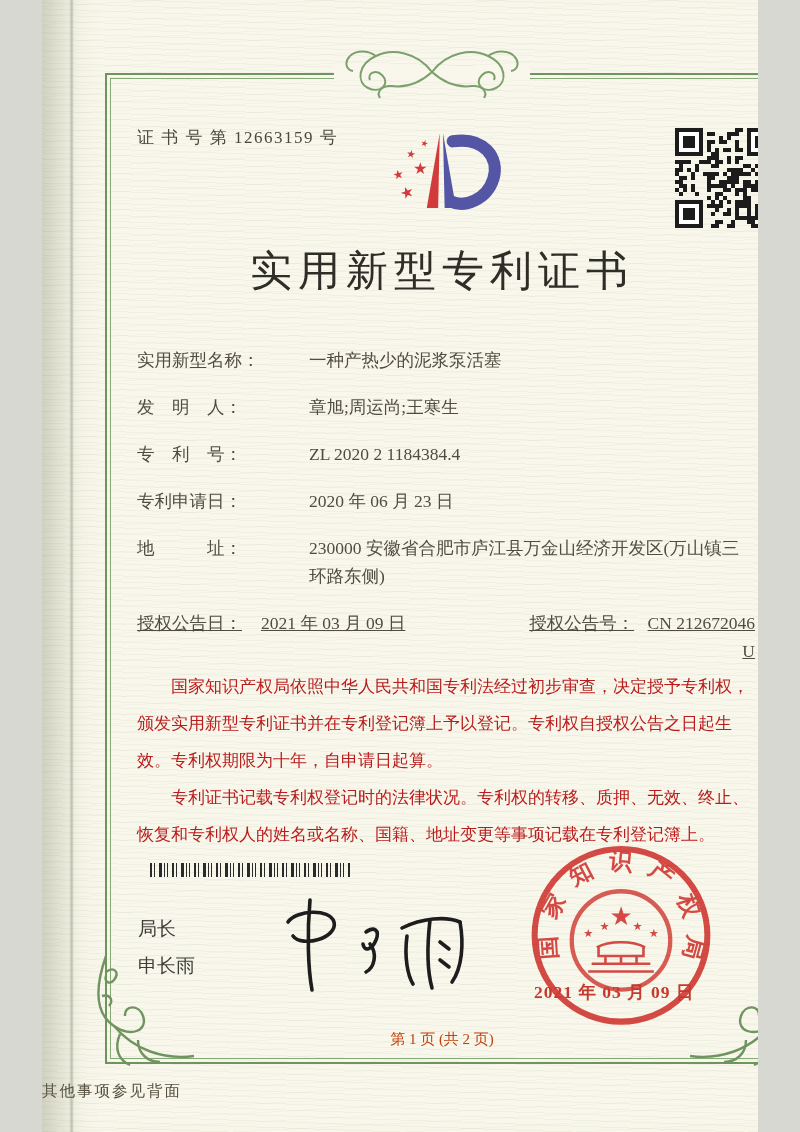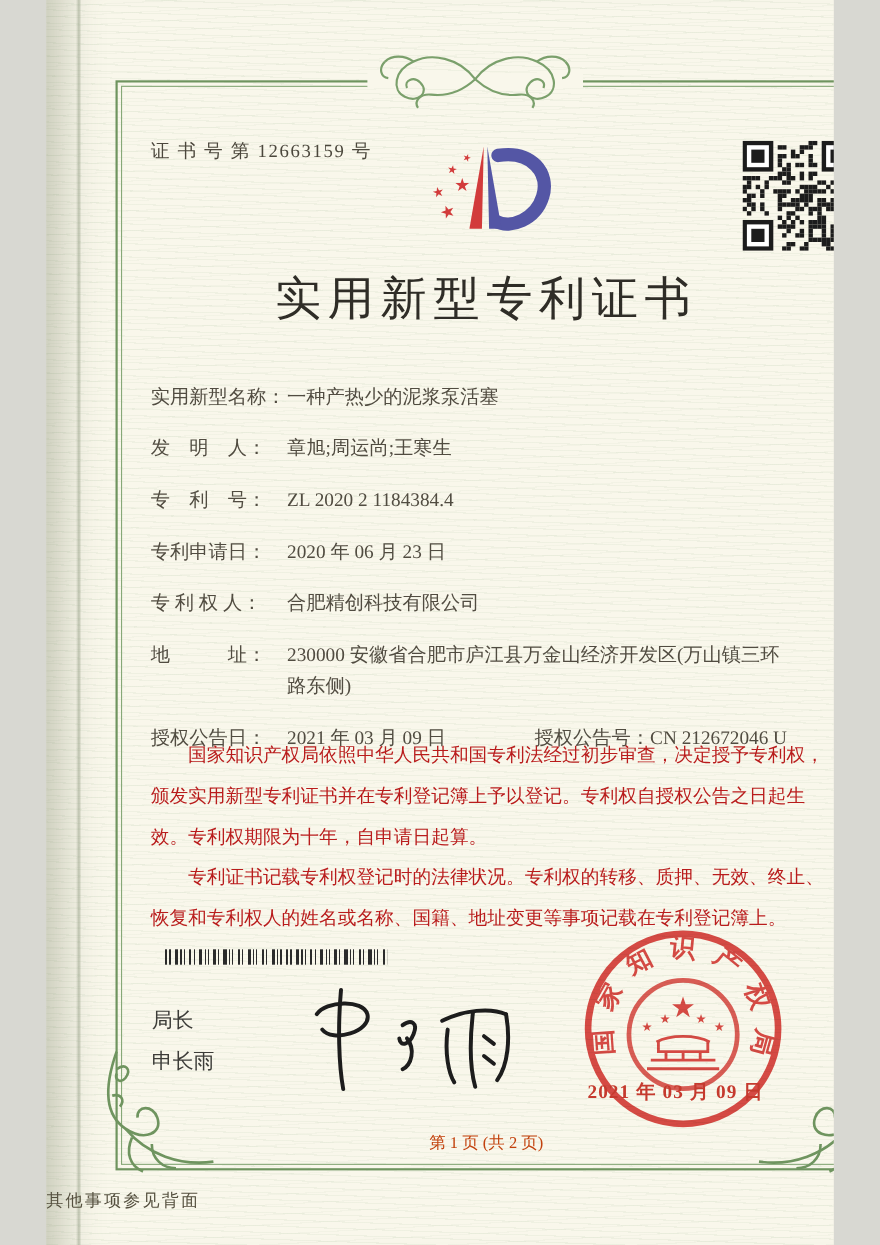--- a/index.html
+++ b/index.html
@@ -24,25 +24,25 @@
   .frame::before{content:"";position:absolute;inset:3px;border:1px solid #86a877;}
   .ornament{position:absolute;pointer-events:none;}
   
   .cert-no{position:absolute;left:95px;top:126px;font-size:17px;letter-spacing:1.5px;color:#4b473c;}
   .logo{position:absolute;left:336px;top:118px;}
   .qr{position:absolute;left:633px;top:128px;width:100px;height:100px;}
   .title{position:absolute;left:0;top:243px;width:800px;text-align:center;
     font-size:42px;font-weight:400;letter-spacing:6px;color:#2f2d27;}
   
   .fields{position:absolute;left:95px;top:346px;width:618px;font-size:17.5px;line-height:28px;}
-  .frow{display:flex;margin-bottom:19px;}
+  .frow{display:flex;margin-bottom:19px;gap:48px;}
   .flabel{width:124px;flex:none;}
   .fvalue{flex:1;}
   .fvalue.addr{max-width:448px;}
-  .grant{display:flex;}
+  .grant{display:flex;text-decoration:underline;}
   .grant .pairA{width:330px;display:flex;}
   .grant .pairB{display:flex;text-align:right;}
   
   .body-text{position:absolute;left:95px;top:668px;width:614px;
     font-size:17px;line-height:2.18;color:#b91c1c;}
   .body-text p{margin:0;text-indent:2em;}
   
   .barcode{position:absolute;left:108px;top:863px;width:202px;height:14px;
     background:repeating-linear-gradient(90deg,
       #2b2b2b 0 2px, transparent 2px 4px, #2b2b2b 4px 5px, transparent 5px 9px,
@@ -339,24 +339,20 @@
     </div>
     <div class="frow">
       <span class="flabel">专　利　号：</span>
       <span class="fvalue">ZL 2020 2 1184384.4</span>
     </div>
     <div class="frow">
       <span class="flabel">专利申请日：</span>
       <span class="fvalue">2020 年 06 月 23 日</span>
     </div>
     <div class="frow">
-      <span class="flabel">专 利 权 人：</span>
-      <span class="fvalue">合肥精创科技有限公司</span>
-    </div>
-    <div class="frow">
       <span class="flabel">地　　　址：</span>
       <span class="fvalue addr">230000 安徽省合肥市庐江县万金山经济开发区(万山镇三环路东侧)</span>
     </div>
     <div class="frow grant">
       <span class="pairA">
         <span class="flabel">授权公告日：</span>
         <span>2021 年 03 月 09 日</span>
       </span>
       <span class="pairB">
         <span class="flabel">授权公告号：</span>

